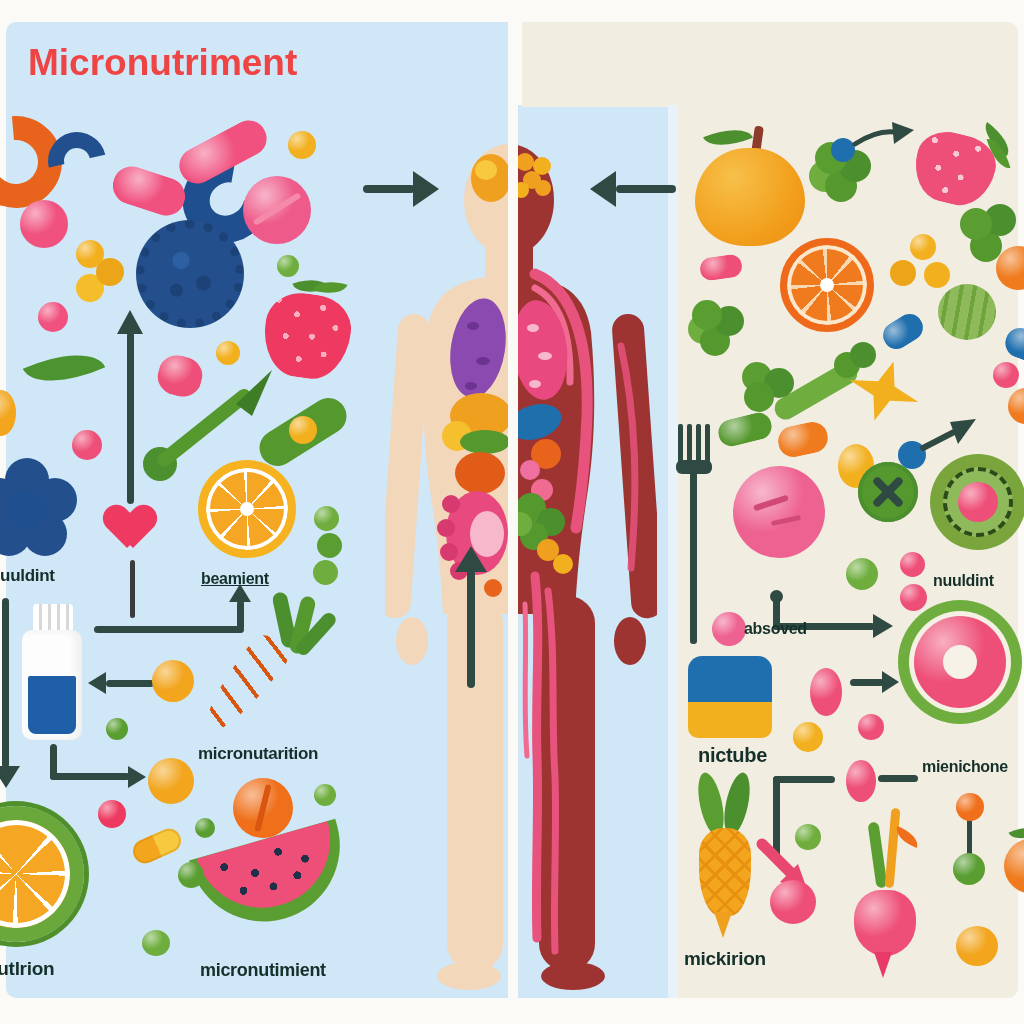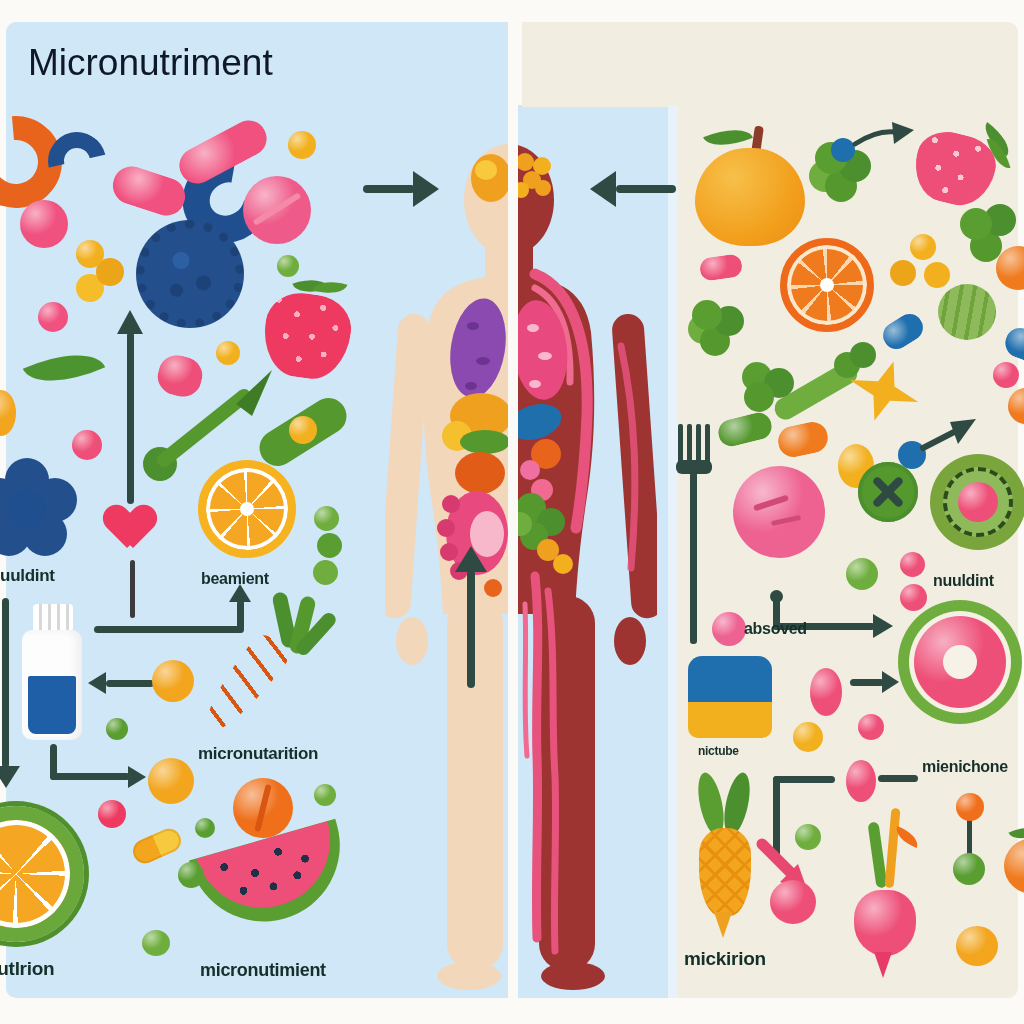--- a/index.html
+++ b/index.html
@@ -4,21 +4,21 @@
 <style>
   html,body{margin:0;padding:0;background:#fbfaf6;}
   #stage{position:relative;width:1024px;height:1024px;overflow:hidden;background:#fbfaf6;
          font-family:"Liberation Sans",sans-serif;}
   .abs{position:absolute;}
   .ball{position:absolute;border-radius:50%;}
   .shiny{background-image:radial-gradient(circle at 32% 28%,rgba(255,255,255,.55),rgba(255,255,255,0) 45%);}
   .shaft{position:absolute;background:#2e4a42;border-radius:4px;}
   .tri{position:absolute;width:0;height:0;}
   .lbl{position:absolute;font-weight:bold;font-size:16px;color:#15302a;letter-spacing:-.3px;white-space:nowrap;z-index:7;}
-  .title{position:absolute;font-weight:normal;color:#0f172a;z-index:7;}
+  .title{position:absolute;font-weight:bold;color:#ef4444;z-index:7;}
   .heart{position:absolute;width:42px;height:40px;}
   .heart::before,.heart::after{content:"";position:absolute;top:0;width:27px;height:42px;border-radius:22px 22px 0 0;background:#ee3a60;}
   .heart::before{left:21px;transform:rotate(-45deg);transform-origin:0 100%;}
   .heart::after{left:0;transform:rotate(45deg);transform-origin:100% 100%;}
   .panel{position:absolute;z-index:1;}
   .icon{z-index:5;}
   .bodyhalf{position:absolute;top:136px;height:856px;overflow:hidden;z-index:2;}
   svg{display:block;}
 </style>
 </head>
@@ -161,21 +161,21 @@
     <div class="abs" style="left:0;top:16px;width:96px;height:36px;background:#55982e;border-radius:20px;transform:rotate(-32deg);"></div>
     <div class="ball shiny" style="left:34px;top:18px;width:28px;height:28px;background-color:#f2b01f;"></div>
   </div>
   <div class="abs icon" style="left:198px;top:460px;width:98px;height:98px;border-radius:50%;border:8px solid #f6b31f;box-sizing:border-box;background:repeating-conic-gradient(#f5a623 0 40deg,#ffffff 40deg 45deg);box-shadow:inset 0 0 0 4px #ffffff;">
     <div class="ball" style="left:34px;top:34px;width:14px;height:14px;background:#fff;"></div>
   </div>
   <div class="heart icon" style="left:106px;top:506px;"></div>
   <div class="ball icon shiny" style="left:314px;top:506px;width:25px;height:25px;background-color:#6fae3e;box-shadow:3px 27px 0 #5a9e32,-1px 54px 0 #6fae3e;"></div>
 
   <div class="lbl" style="left:-10px;top:566px;font-size:17px;">nuuldint</div>
-  <div class="lbl" style="left:201px;top:570px;font-size:16px;">beamient</div>
+  <div class="lbl" style="left:201px;top:570px;font-size:16px;text-decoration:underline;">beamient</div>
 
   <div class="shaft icon" style="left:2px;top:598px;width:7px;height:170px;"></div>
   <div class="tri icon" style="left:-8px;top:766px;border-top:22px solid #2e4a42;border-left:14px solid transparent;border-right:14px solid transparent;"></div>
   <div class="abs icon" style="left:130px;top:560px;width:5px;height:58px;background:#3c3c3c;border-radius:3px;"></div>
   <div class="shaft icon" style="left:127px;top:332px;width:7px;height:172px;"></div>
   <div class="tri icon" style="left:117px;top:310px;border-bottom:24px solid #2e4a42;border-left:13px solid transparent;border-right:13px solid transparent;"></div>
   <div class="shaft icon" style="left:94px;top:626px;width:150px;height:7px;"></div>
   <div class="shaft icon" style="left:237px;top:600px;width:7px;height:30px;"></div>
   <div class="tri icon" style="left:229px;top:584px;border-bottom:18px solid #2e4a42;border-left:11px solid transparent;border-right:11px solid transparent;"></div>
   <div class="shaft icon" style="left:106px;top:680px;width:48px;height:7px;"></div>
@@ -303,21 +303,21 @@
     <div class="ball" style="left:11px;top:11px;width:102px;height:102px;background:#f4f0e4;"></div>
     <div class="ball shiny" style="left:16px;top:16px;width:92px;height:92px;background-color:#ee4f78;"></div>
     <div class="ball" style="left:45px;top:45px;width:34px;height:34px;background:#f6f2e8;"></div>
   </div>
   <div class="abs icon shiny" style="left:810px;top:668px;width:32px;height:48px;background-color:#ee4f78;border-radius:50%;"></div>
   <div class="shaft icon" style="left:850px;top:679px;width:34px;height:7px;"></div>
   <div class="tri icon" style="left:882px;top:671px;border-left:17px solid #2e4a42;border-top:11px solid transparent;border-bottom:11px solid transparent;"></div>
   <div class="ball icon shiny" style="left:793px;top:722px;width:30px;height:30px;background-color:#f2b01f;"></div>
   <div class="ball icon shiny" style="left:858px;top:714px;width:26px;height:26px;background-color:#ee4f78;"></div>
 
-  <div class="lbl" style="left:698px;top:744px;font-size:12px;">nictube</div>
+  <div class="lbl" style="left:698px;top:744px;font-size:20px;">nictube</div>
   <div class="lbl" style="left:922px;top:758px;font-size:16px;">mienichone</div>
 
   <div class="shaft icon" style="left:773px;top:776px;width:62px;height:7px;"></div>
   <div class="shaft icon" style="left:773px;top:776px;width:7px;height:86px;"></div>
   <div class="shaft icon" style="left:878px;top:775px;width:40px;height:7px;"></div>
   <svg class="abs icon" style="left:752px;top:836px;" width="62" height="62" viewBox="0 0 62 62">
     <line x1="10" y1="8" x2="38" y2="36" stroke="#e8476f" stroke-width="11" stroke-linecap="round"></line>
     <polygon points="28,46 56,56 46,28" fill="#e8476f"></polygon>
   </svg>
   <div class="abs icon shiny" style="left:846px;top:760px;width:30px;height:42px;background-color:#ee4f78;border-radius:50%;"></div>

